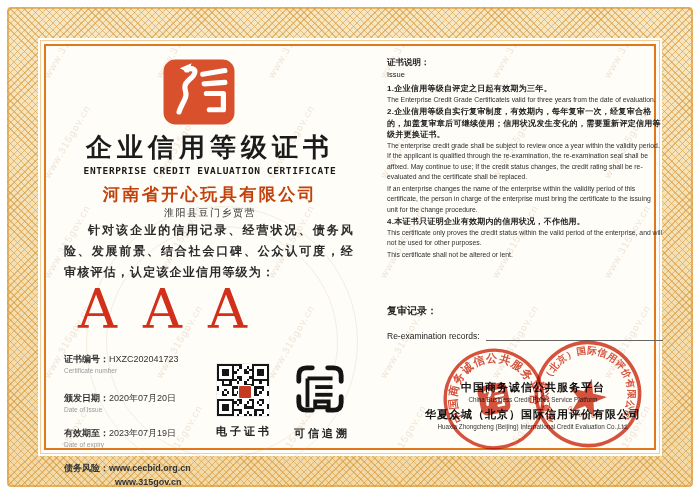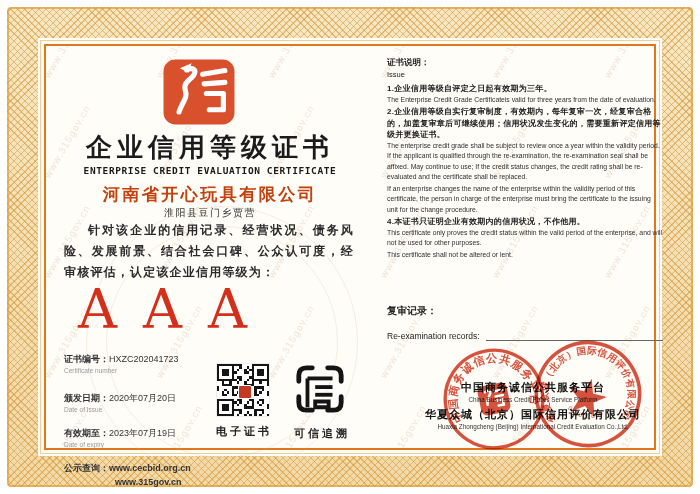--- a/index.html
+++ b/index.html
@@ -151,21 +151,21 @@
       </div>
       <div class="frow r2">
         <span class="flabel">颁发日期：</span><span class="fvalue">2020年07月20日</span>
         <div class="fsub">Date of Issue</div>
       </div>
       <div class="frow r3">
         <span class="flabel">有效期至：</span><span class="fvalue">2023年07月19日</span>
         <div class="fsub">Date of expiry</div>
       </div>
       <div class="frow">
-        <span class="flabel">公示查询：</span><span class="fvalue bold-v">www.cecbid.org.cn</span>
+        <span class="flabel">债务风险：</span><span class="fvalue bold-v">www.cecbid.org.cn</span>
         <div class="v2">www.315gov.cn</div>
       </div>
     </div>
 
     <div class="qr-wrap">
       <div class="qr">
           <i class="on"></i>
           <i class="on"></i>
           <i class="on"></i>
           <i class="on"></i>

